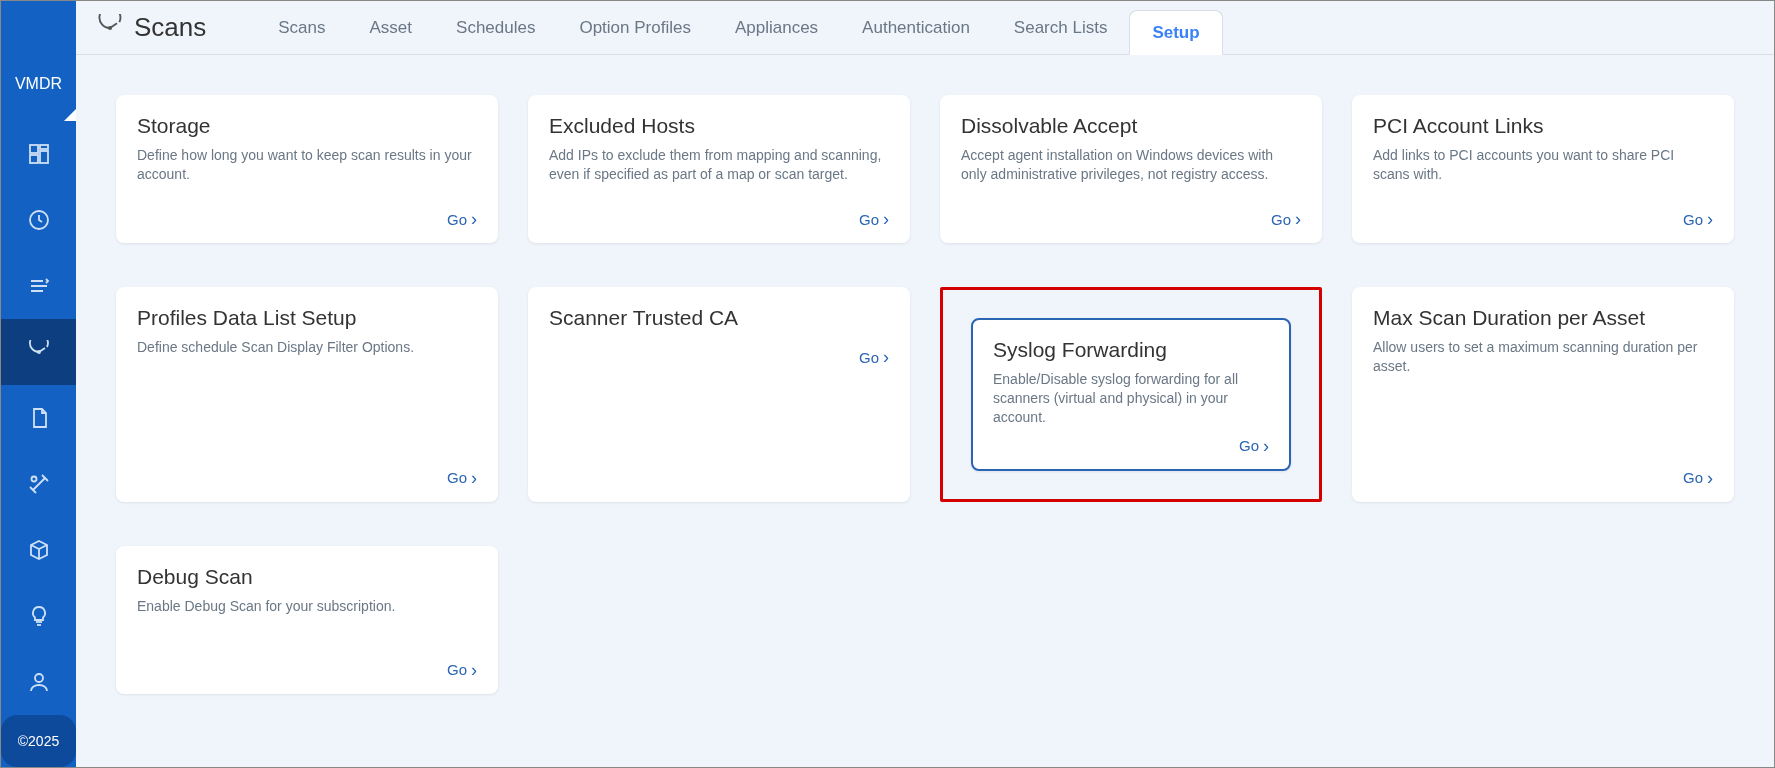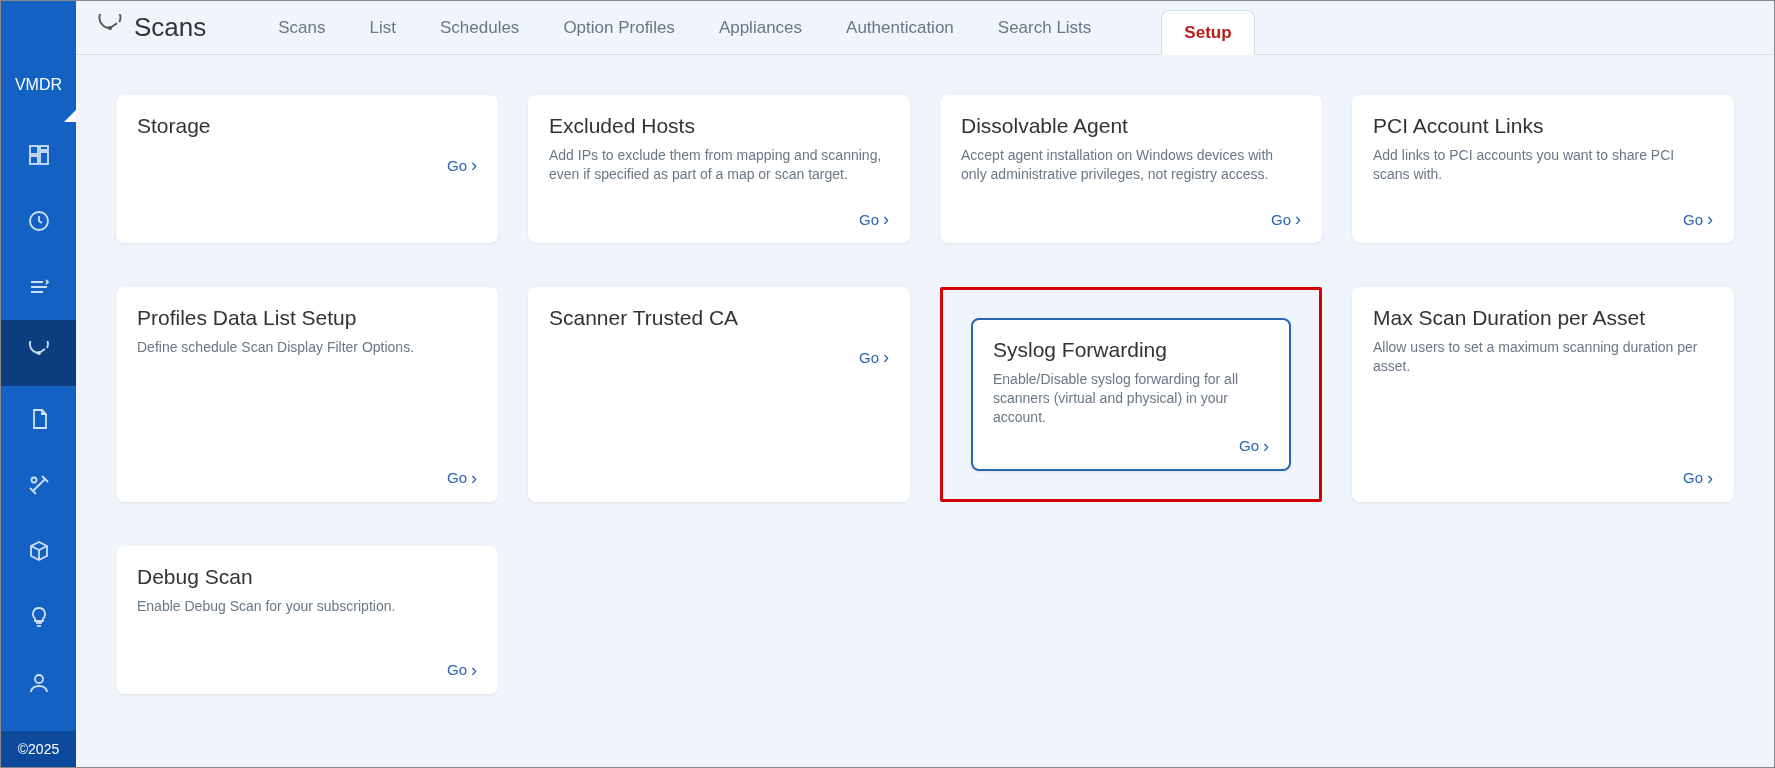--- a/index.html
+++ b/index.html
@@ -57,27 +57,28 @@
   justify-content: center;
   color: #cfe0f5;
   cursor: pointer;
 }
 .sidebar-item.active {
   background: #0d3e7f;
 }
 .sidebar-item svg { width: 24px; height: 24px; }
 .sidebar-footer {
   width: 100%;
-  height: 36px;
+  height: 52px;
   background: #0d4a9c;
   color: #fff;
   display: flex;
   align-items: center;
   justify-content: center;
   font-size: 14px;
+  border-radius: 16px;
 }
 
 
 .main { flex: 1; display: flex; flex-direction: column; }
 .topbar {
   height: 54px;
   background: #f0f4fb;
   border-bottom: 1px solid #d8dee7;
   display: flex;
   align-items: center;
@@ -99,29 +100,28 @@
   padding: 0 22px;
   height: 100%;
   display: flex;
   align-items: center;
   color: #6a7785;
   font-size: 17px;
   cursor: pointer;
 }
 .tab.active {
   background: #fff;
-  color: #b91c1c;
+  color: #3b82f6;
   font-weight: 600;
   border: 1px solid #d8dee7;
   border-bottom: 1px solid #fff;
   border-radius: 8px 8px 0 0;
   height: calc(100% - 8px);
   margin-top: 8px;
   margin-bottom: -1px;
-  margin-left: 48px;
 }
 
 
 .content {
   flex: 1;
   padding: 40px 40px;
   background: #f0f4fb;
   overflow: auto;
 }
 .card-grid {
@@ -262,21 +262,21 @@
           <path d="M12 12 A9 9 0 1 1 20 7"></path>
           <path d="M12 12l6-4"></path>
           <circle cx="12" cy="12" r="1"></circle>
         </svg>
       <div class="section-title">Scans</div>
       <div class="tabs">
         <div class="tab">
             <span>Scans</span>
           </div>
         <div class="tab">
-            <span>List</span>
+            <span>Asset</span>
           </div>
         <div class="tab">
             <span>Schedules</span>
           </div>
         <div class="tab">
             <span>Option Profiles</span>
           </div>
         <div class="tab">
             <span>Appliances</span>
           </div>
@@ -290,37 +290,38 @@
             <span>Setup</span>
           </div>
       </div>
     </div>
 
     <div class="content">
       <div class="card-grid">
 
         <div class="card">
           <div class="card-title">Storage</div>
+          <div class="card-desc">Define how long you want to keep scan results in your account.</div>
           <div class="card-go">
               <span>Go</span>
               <span class="chev">›</span>
             </div>
         </div>
 
         <div class="card">
           <div class="card-title">Excluded Hosts</div>
           <div class="card-desc">Add IPs to exclude them from mapping and scanning, even if specified as part of a map or scan target.</div>
           <div class="card-go">
               <span>Go</span>
               <span class="chev">›</span>
             </div>
         </div>
 
         <div class="card">
-          <div class="card-title">Dissolvable Agent</div>
+          <div class="card-title">Dissolvable Accept</div>
           <div class="card-desc">Accept agent installation on Windows devices with only administrative privileges, not registry access.</div>
           <div class="card-go">
               <span>Go</span>
               <span class="chev">›</span>
             </div>
         </div>
 
         <div class="card">
           <div class="card-title">PCI Account Links</div>
           <div class="card-desc">Add links to PCI accounts you want to share PCI scans with.</div>

